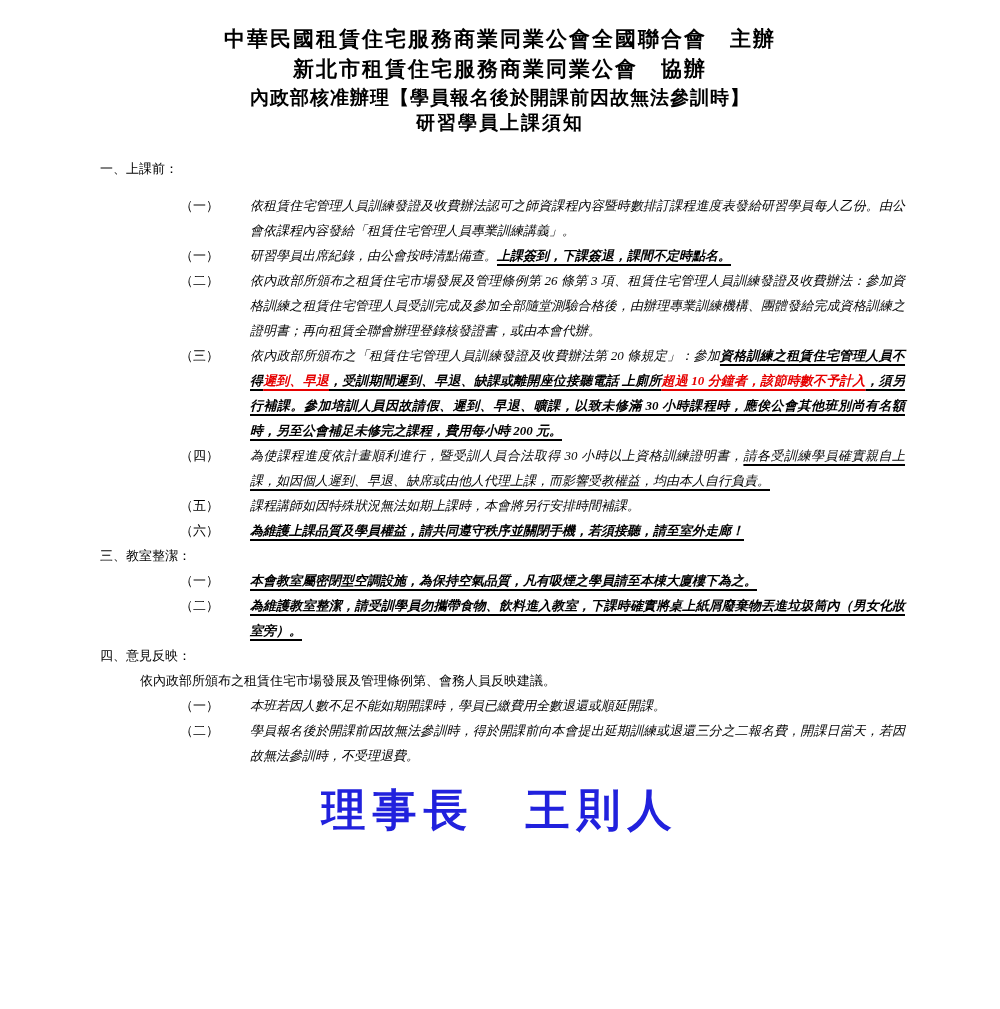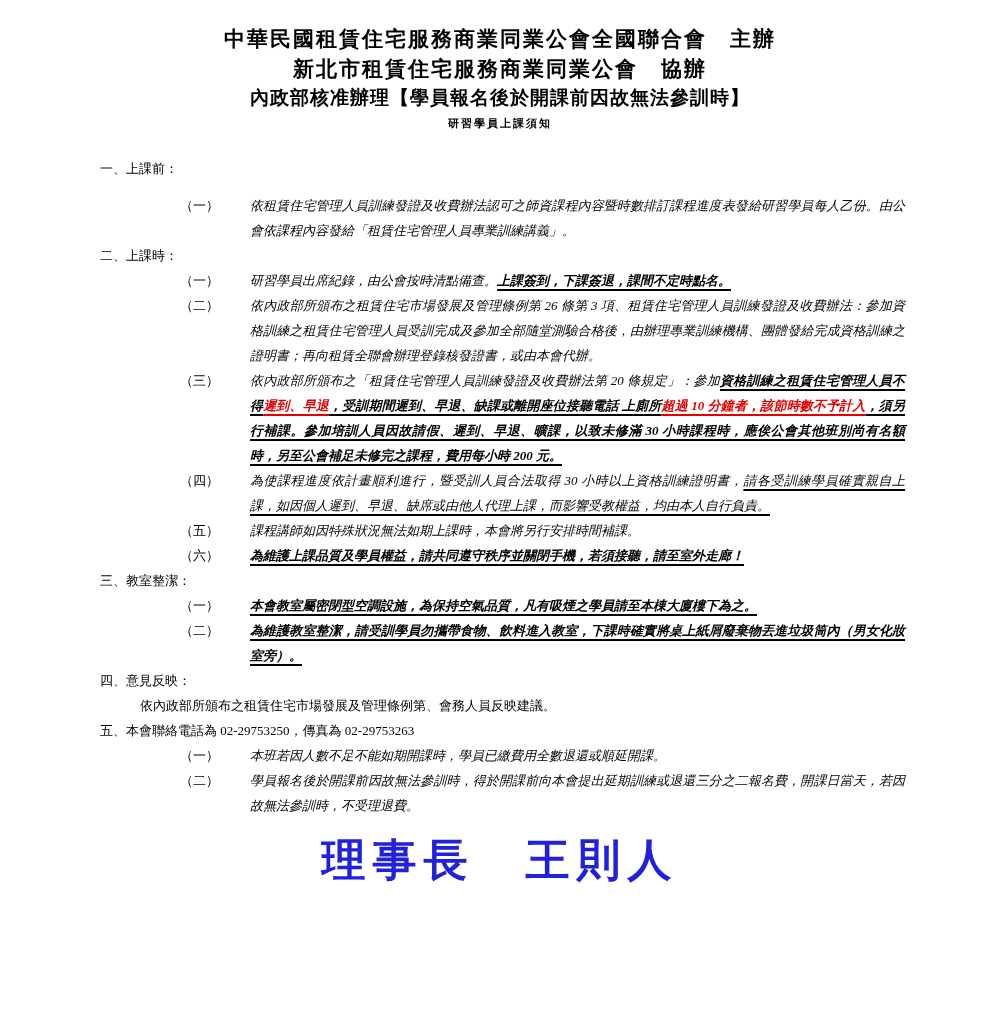--- a/index.html
+++ b/index.html
@@ -10,21 +10,21 @@
     box-sizing: border-box;
     padding-top: 24px;
     background: #ffffff;
     color: #000000;
     font-family: "Liberation Serif", "DejaVu Serif", serif;
     overflow: hidden;
   }
   .doc-header { text-align: center; }
   .h-lg { font-size: 21px; font-weight: 700; line-height: 30px; letter-spacing: 2px; }
   .h-md { font-size: 19px; font-weight: 700; line-height: 27px; letter-spacing: 1px; }
-  .h-sm { font-size: 11px; font-weight: 700; line-height: 24px; letter-spacing: 2px; }
+  .h-sm { font-size: 19px; font-weight: 700; line-height: 24px; letter-spacing: 2px; }
   .doc-body {
     margin: 21px 95px 0 100px;
     font-size: 13px;
     line-height: 25px;
     text-align: justify;
   }
   .heading { margin: 0; }
   .gap-after { margin-bottom: 12px; }
   .item { display: flex; margin-left: 80px; }
   .item .label { flex: 0 0 70px; }
@@ -53,21 +53,20 @@
     <div class="h-md">內政部核准辦理【學員報名後於開課前因故無法參訓時】</div>
     <div class="h-sm">研習學員上課須知</div>
   </div>
 
   <div class="doc-body">
       <div class="heading gap-after">一、上課前：</div>
       <div class="item">
         <span class="label">（一）</span>
         <span class="content"><span>依租賃住宅管理人員訓練發證及收費辦法認可之師資課程內容暨時數排訂課程進度表發給研習學員每人乙份。由公會依課程內容發給「租賃住宅管理人員專業訓練講義」。</span></span>
       </div>
-      <div class="heading">二、上課時：</div>
       <div class="item">
         <span class="label">（一）</span>
         <span class="content"><span>研習學員出席紀錄，由公會按時清點備查。</span><span class="b u">上課簽到，下課簽退，課間不定時點名。</span></span>
       </div>
       <div class="item">
         <span class="label">（二）</span>
         <span class="content"><span>依內政部所頒布之租賃住宅市場發展及管理條例第 26 條第 3 項、租賃住宅管理人員訓練發證及收費辦法：參加資格訓練之租賃住宅管理人員受訓完成及參加全部隨堂測驗合格後，由辦理專業訓練機構、團體發給完成資格訓練之證明書；再向租賃全聯會辦理登錄核發證書，或由本會代辦。</span></span>
       </div>
       <div class="item">
         <span class="label">（三）</span>
@@ -89,21 +88,20 @@
       <div class="item">
         <span class="label">（一）</span>
         <span class="content"><span class="b u">本會教室屬密閉型空調設施，為保持空氣品質，凡有吸煙之學員請至本棟大廈樓下為之。</span></span>
       </div>
       <div class="item">
         <span class="label">（二）</span>
         <span class="content"><span class="b u">為維護教室整潔，請受訓學員勿攜帶食物、飲料進入教室，下課時確實將桌上紙屑廢棄物丟進垃圾筒內（男女化妝室旁）。</span></span>
       </div>
       <div class="heading">四、意見反映：</div>
       <div class="para"><span class="content"><span>依內政部所頒布之租賃住宅市場發展及管理條例第、會務人員反映建議。</span></span></div>
-      <div class="heading">五、本會聯絡電話為 02-29753250，傳真為 02-29753263</div>
       <div class="item">
         <span class="label">（一）</span>
         <span class="content"><span>本班若因人數不足不能如期開課時，學員已繳費用全數退還或順延開課。</span></span>
       </div>
       <div class="item">
         <span class="label">（二）</span>
         <span class="content"><span>學員報名後於開課前因故無法參訓時，得於開課前向本會提出延期訓練或退還三分之二報名費，開課日當天，若因故無法參訓時，不受理退費。</span></span>
       </div>
     </div>
 

